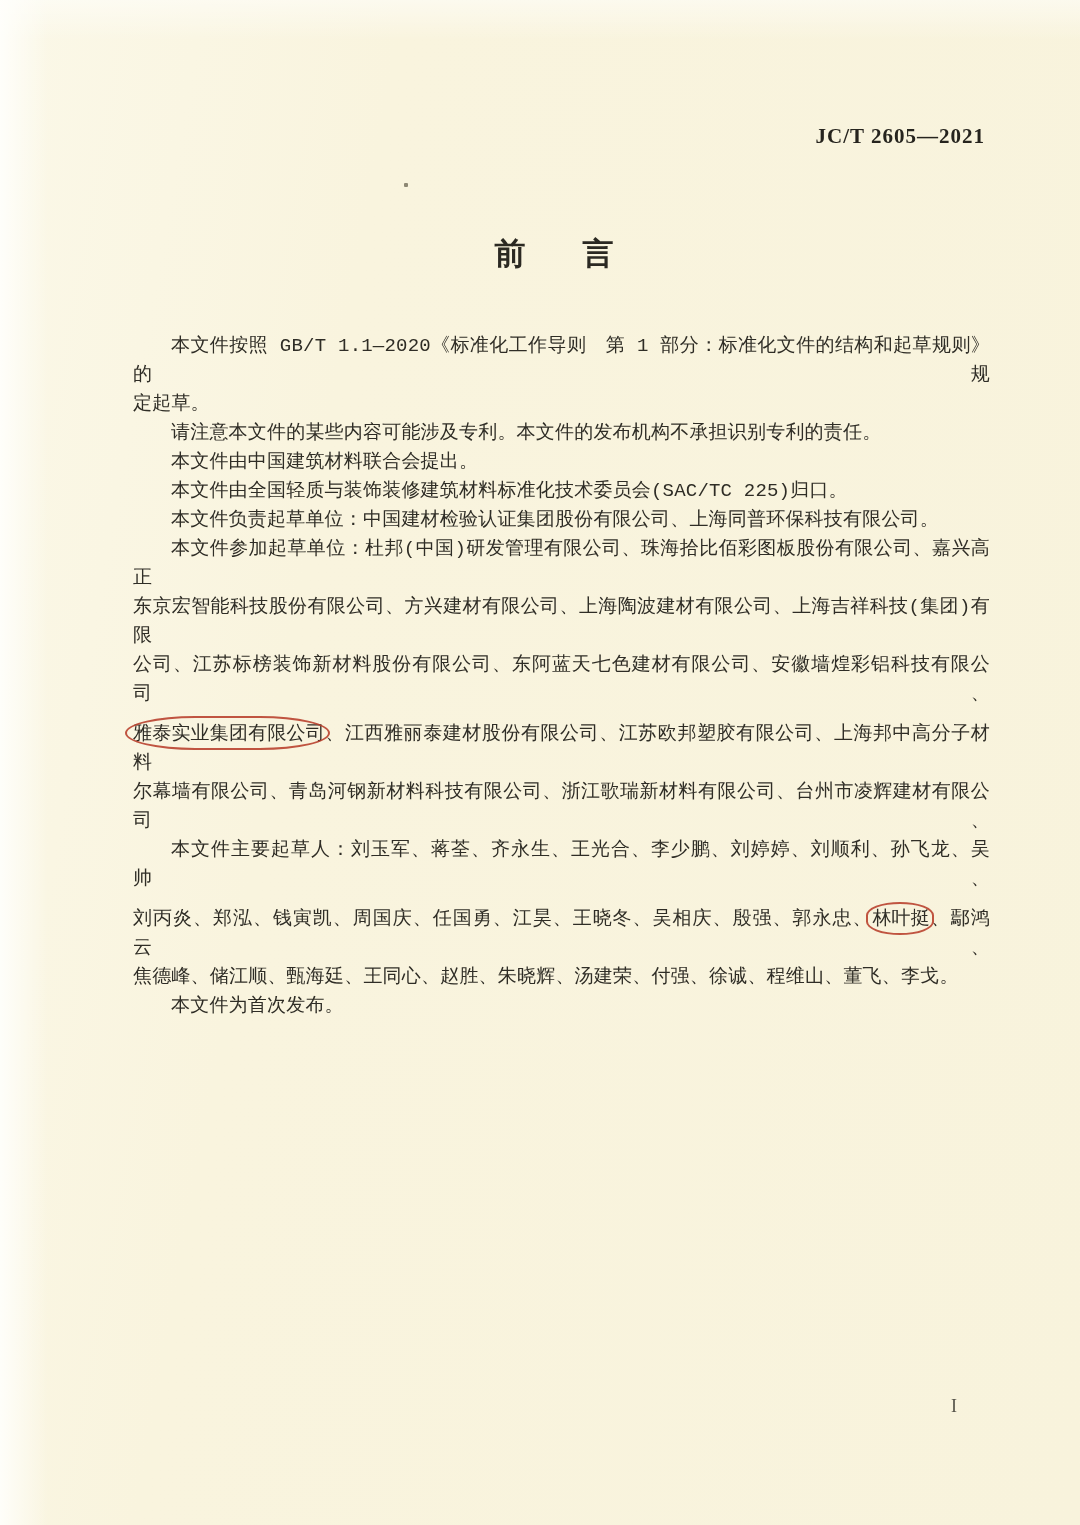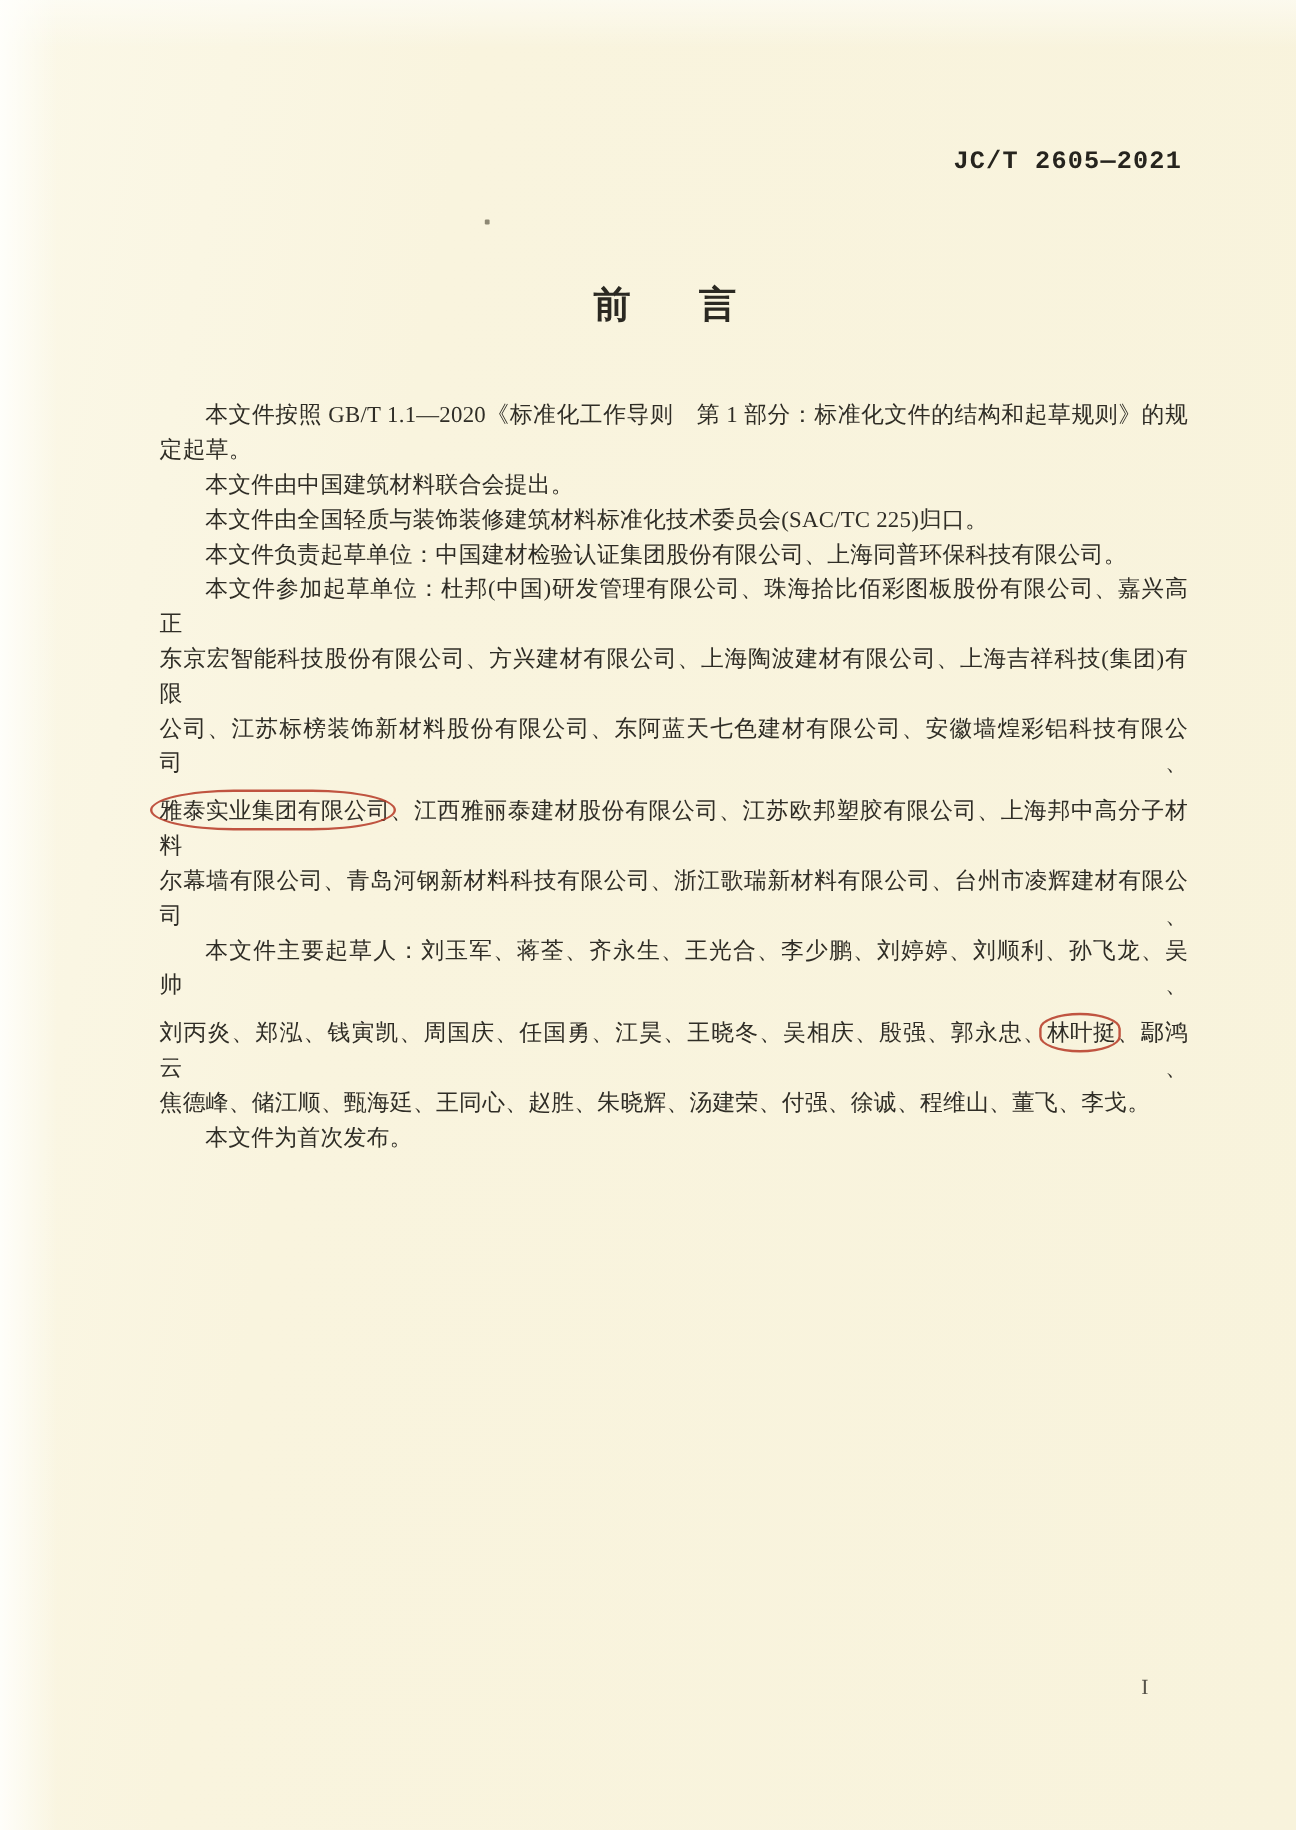--- a/index.html
+++ b/index.html
@@ -12,39 +12,38 @@
     color:#2f2d26;
     background:
       linear-gradient(90deg, rgba(255,255,252,.9) 0px, rgba(255,255,252,0) 48px),
       linear-gradient(180deg, rgba(255,255,252,.55) 0px, rgba(255,255,252,0) 40px),
       linear-gradient(100deg, #fbf8e8 0%, #f9f4de 30%, #f8f3dc 100%);
   }
   .doc-code{
     position:absolute;top:124px;right:95px;
     font-size:21px;font-weight:700;letter-spacing:1px;
     color:#26241e;
-    font-family:Liberation Mono, monospace;
   }
   .doc-title{
     position:absolute;top:233px;left:0;right:0;
     display:flex;justify-content:center;gap:57px;
     padding-left:28px;
     font-family:"Liberation Sans","DejaVu Sans",sans-serif;
     font-size:31px;font-weight:700;color:#2b2922;
   }
   .speck{
     position:absolute;left:404px;top:183px;width:4px;height:4px;
     background:#7a7461;border-radius:1px;opacity:.85;
   }
   .body-text{
     position:absolute;left:133px;top:332px;width:857px;
     font-size:19px;line-height:29px;
     letter-spacing:.2px;
   }
-  .ln{margin:0;white-space:nowrap;}
+  .ln{margin:0;white-space:nowrap;font-family:Liberation Mono, monospace;}
   .jline{white-space:normal;text-align:justify;text-align-last:justify;}
   .indent{text-indent:2em;}
   .oval{position:relative;display:inline-block;margin-top:11px;}
   .oval::after{
     content:"";position:absolute;border-style:solid;border-color:rgba(183,62,42,.88);
     pointer-events:none;
   }
   .oval-wide::after{
     left:-8px;right:-5px;top:-4px;bottom:-1px;
     border-width:2px;border-radius:70px/17px;
@@ -70,20 +69,21 @@
   <div class="doc-title">
     <span>前</span>
     <span>言</span>
   </div>
 
   <div class="body-text">
 
     <p class="ln jline indent">本文件按照 GB/T 1.1—2020《标准化工作导则　第 1 部分：标准化文件的结构和起草规则》的规</p>
     <p class="ln">定起草。</p>
 
+    <p class="ln indent">请注意本文件的某些内容可能涉及专利。本文件的发布机构不承担识别专利的责任。</p>
     <p class="ln indent">本文件由中国建筑材料联合会提出。</p>
     <p class="ln indent">本文件由全国轻质与装饰装修建筑材料标准化技术委员会(SAC/TC 225)归口。</p>
     <p class="ln indent">本文件负责起草单位：中国建材检验认证集团股份有限公司、上海同普环保科技有限公司。</p>
 
     <p class="ln jline indent">本文件参加起草单位：杜邦(中国)研发管理有限公司、珠海拾比佰彩图板股份有限公司、嘉兴高正</p>
     <p class="ln jline">东京宏智能科技股份有限公司、方兴建材有限公司、上海陶波建材有限公司、上海吉祥科技(集团)有限</p>
     <p class="ln jline">公司、江苏标榜装饰新材料股份有限公司、东阿蓝天七色建材有限公司、安徽墙煌彩铝科技有限公司、</p>
     <p class="ln jline"><span class="oval oval-wide"><span>雅泰实业集团有限公司</span></span><span>、江西雅丽泰建材股份有限公司、江苏欧邦塑胶有限公司、上海邦中高分子材料</span></p>
     <p class="ln jline">尔幕墙有限公司、青岛河钢新材料科技有限公司、浙江歌瑞新材料有限公司、台州市凌辉建材有限公司、</p>
 

